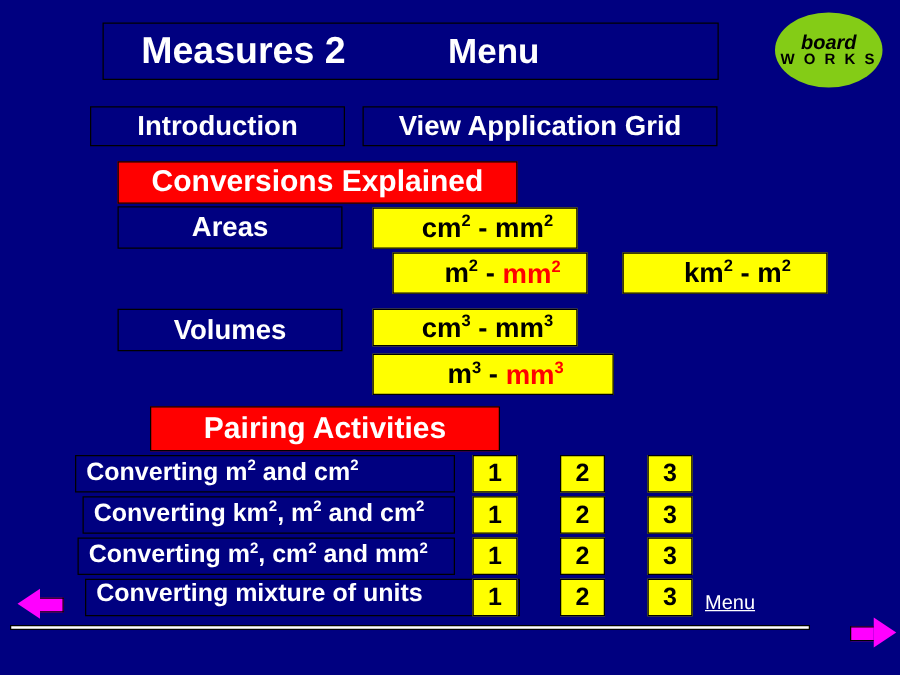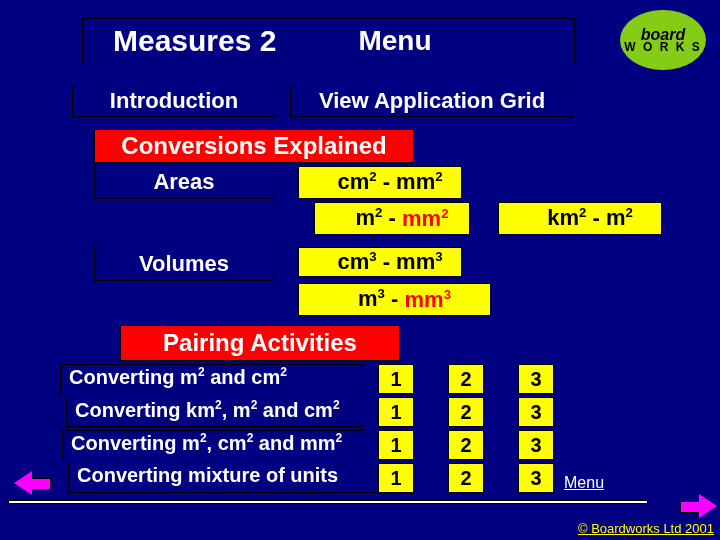--- a/index.html
+++ b/index.html
@@ -257,14 +257,13 @@
       <span>3</span>
     </div>
 
   <span class="menu-small" style="top:474px;left:564px;">Menu</span>
 
   <div class="hr" style="top:500px;"></div>
 
   <div class="arrow arrow-left" style="top:471px;left:14px;"></div>
   <div class="arrow arrow-right" style="top:494px;left:699px;"></div>
 
-  <span class="copyright">© Boardworks Ltd 2001</span>
 </div>
 
 </body></html>

